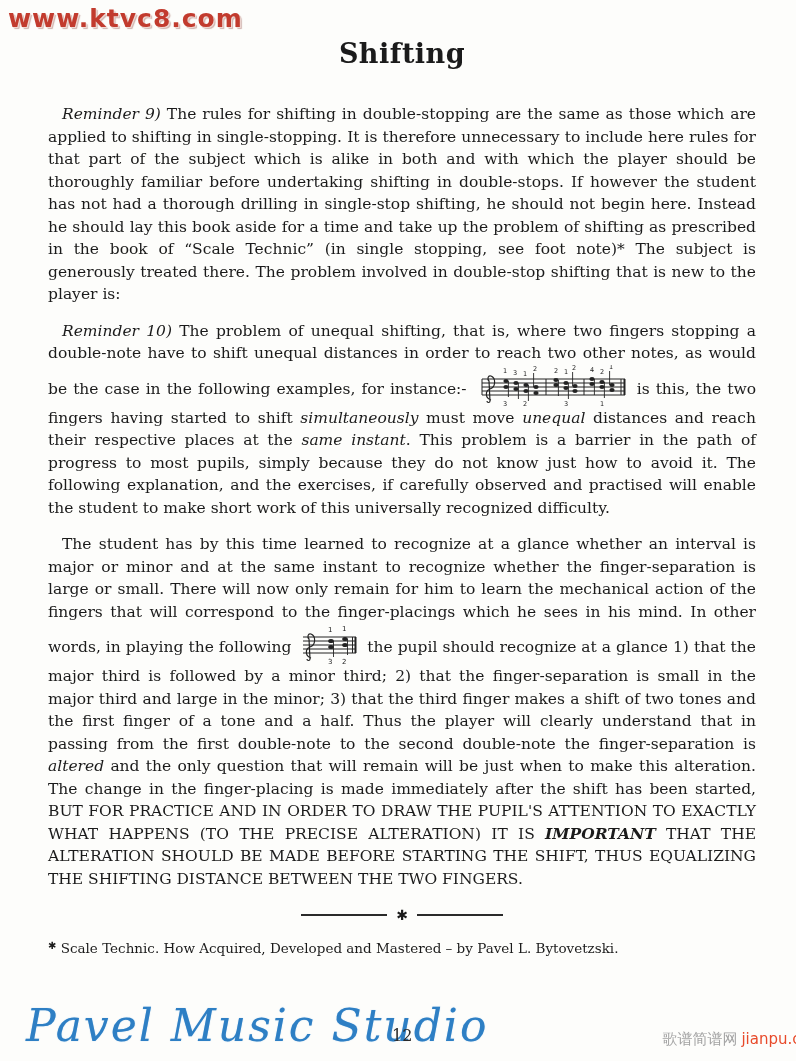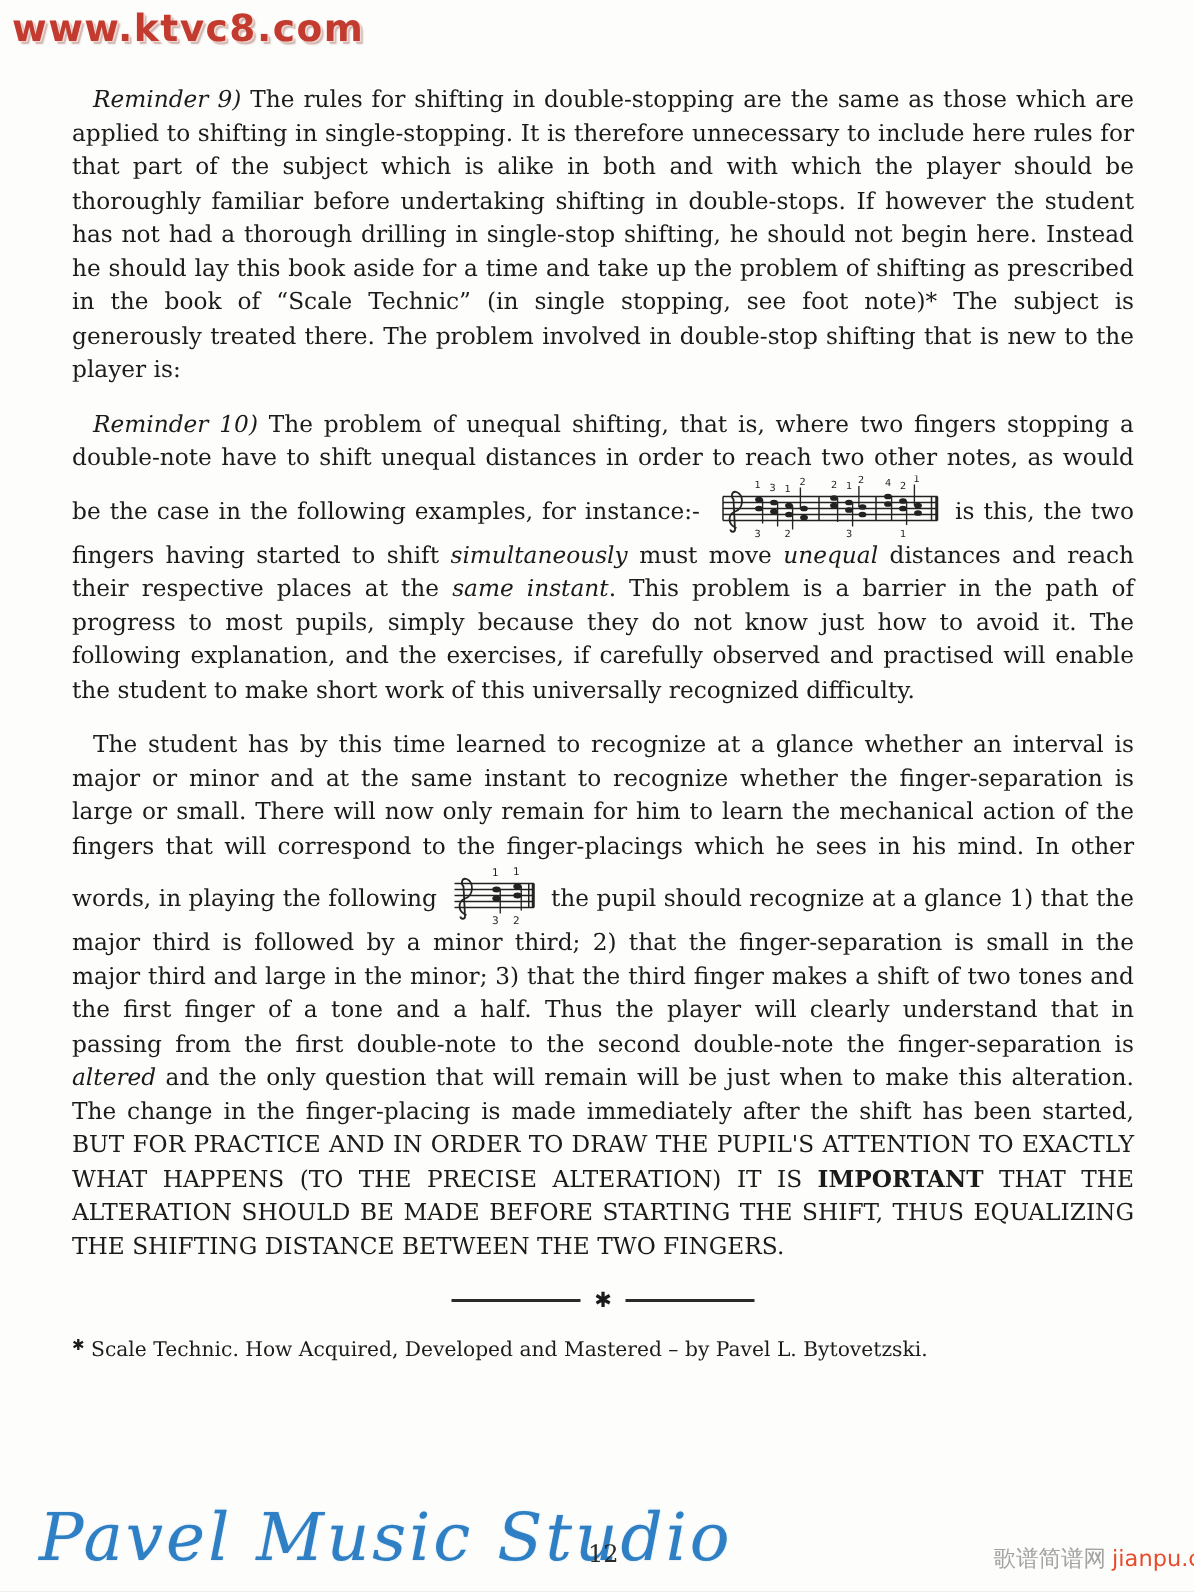--- a/index.html
+++ b/index.html
@@ -29,21 +29,21 @@
     text-align:center;font-size:25px;font-weight:bold;
     margin:30px 0 36px;letter-spacing:.5px;
   }
   p.body{
     font-size:15.5px;line-height:22.5px;
     text-align:justify;margin:0;
   }
   p.indent{text-indent:14px;margin-top:27px;}
   p.gap{margin-top:14px;}
   .seg-italic{font-style:italic;}
-  .seg-bold-italic{font-weight:bold;}
+  .seg-bold-italic{font-style:italic;font-weight:bold;}
   .inline-music{vertical-align:-13px;margin:0 3px;}
   .divider{
     display:flex;align-items:center;justify-content:center;
     gap:9px;margin:18px 0 14px;
   }
   .rule{width:86px;height:2px;background:#2a2a2a;}
   .star{font-family:"DejaVu Sans", sans-serif;font-size:14px;line-height:1;}
   .footnote{font-size:13.5px;line-height:20px;margin-top:12px;}
   .fn-marker{font-family:"DejaVu Sans", sans-serif;font-size:10px;vertical-align:4px;}
   .studio{
@@ -65,20 +65,21 @@
 </style>
 </head>
 <body>
 
 <div class="page">
 
   <div class="wm-top">www.ktvc8.com</div>
 
   <div class="content">
 
+    <h1 class="title">Shifting</h1>
 
     <p class="body indent"><span class="seg-italic">Reminder 9)</span><span> The rules for shifting in double-stopping are the same as those which are applied to shifting in single-stopping. It is therefore unnecessary to include here rules for that part of the subject which is alike in both and with which the player should be thoroughly familiar before undertaking shifting in double-stops. If however the student has not had a thorough drilling in single-stop shifting, he should not begin here. Instead he should lay this book aside for a time and take up the problem of shifting as prescribed in the book of “Scale Technic” (in single stopping, see foot note)*  The subject is generously treated there. The problem involved in double-stop shifting that is new to the player is:</span></p>
 
 
     <p class="body indent gap"><span class="seg-italic">Reminder 10)</span><span> The problem of unequal shifting, that is, where two fingers stopping a double-note have to shift unequal distances in order to reach two other notes, as would be the case in the following examples, for instance:- </span>
   <svg class="inline-music" width="152" height="42" viewBox="0 0 152 42">
     <g class="ink" stroke="#222" stroke-width="1" fill="none">
       <line x1="6" y1="14" x2="149" y2="14"></line>
             <line x1="6" y1="18" x2="149" y2="18"></line>
       <line x1="6" y1="22" x2="149" y2="22"></line>

